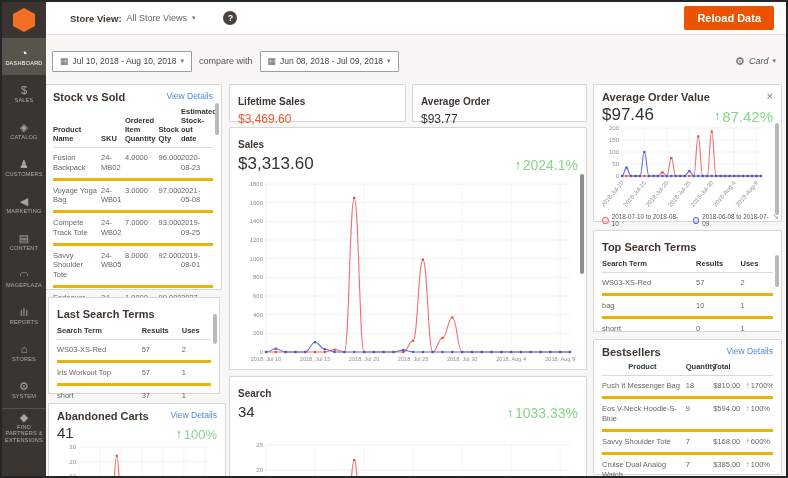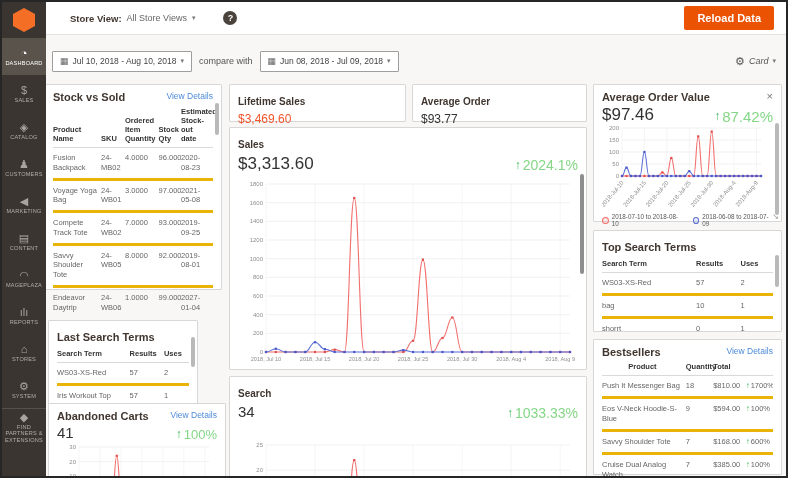--- a/index.html
+++ b/index.html
@@ -42,21 +42,21 @@
   .p-title.sm { font-size:10px; }
   .title-row { display:flex; align-items:flex-start; justify-content:space-between; }
   .view-details { font-size:8.5px; color:#4e8cd9; cursor:pointer; text-decoration:none; }
   .value-row { display:flex; align-items:baseline; justify-content:space-between; margin-top:2px; }
   .big-val { font-size:17px; color:#333; }
   .change { font-size:14px; color:#85d787; display:flex; align-items:center; gap:2px; }
   .up-arrow { color:#3cba54; font-weight:bold; font-size:12px; }
   .up-arrow.small { font-size:8px; margin-right:1px; }
 
   #p-stock      { left:42px;  top:82px;  width:178px; height:206px; }
-  #p-lastsearch { left:46px;  top:295px; width:150px; height:97px;margin-top:23px;  }
+  #p-lastsearch { left:46px;  top:295px; width:172px; height:97px;  }
   #p-abandoned  { left:46px;  top:401px; width:178px; height:140px; }
   #p-lifetime   { left:227px; top:82px;  width:177px; height:38px;  }
   #p-avgorder   { left:410px; top:82px;  width:175px; height:38px;  }
   #p-totals     { left:227px; top:125px; width:358px; height:243px; }
   #p-orders     { left:227px; top:374px; width:358px; height:160px; }
   #p-aov        { left:591px; top:82px;  width:189px; height:138px; }
   #p-topsearch  { left:591px; top:228px; width:189px; height:102px; }
   #p-bestsellers{ left:591px; top:337px; width:189px; height:136px; }
 
   #p-lifetime .p-title, #p-avgorder .p-title { font-size:10px; }

